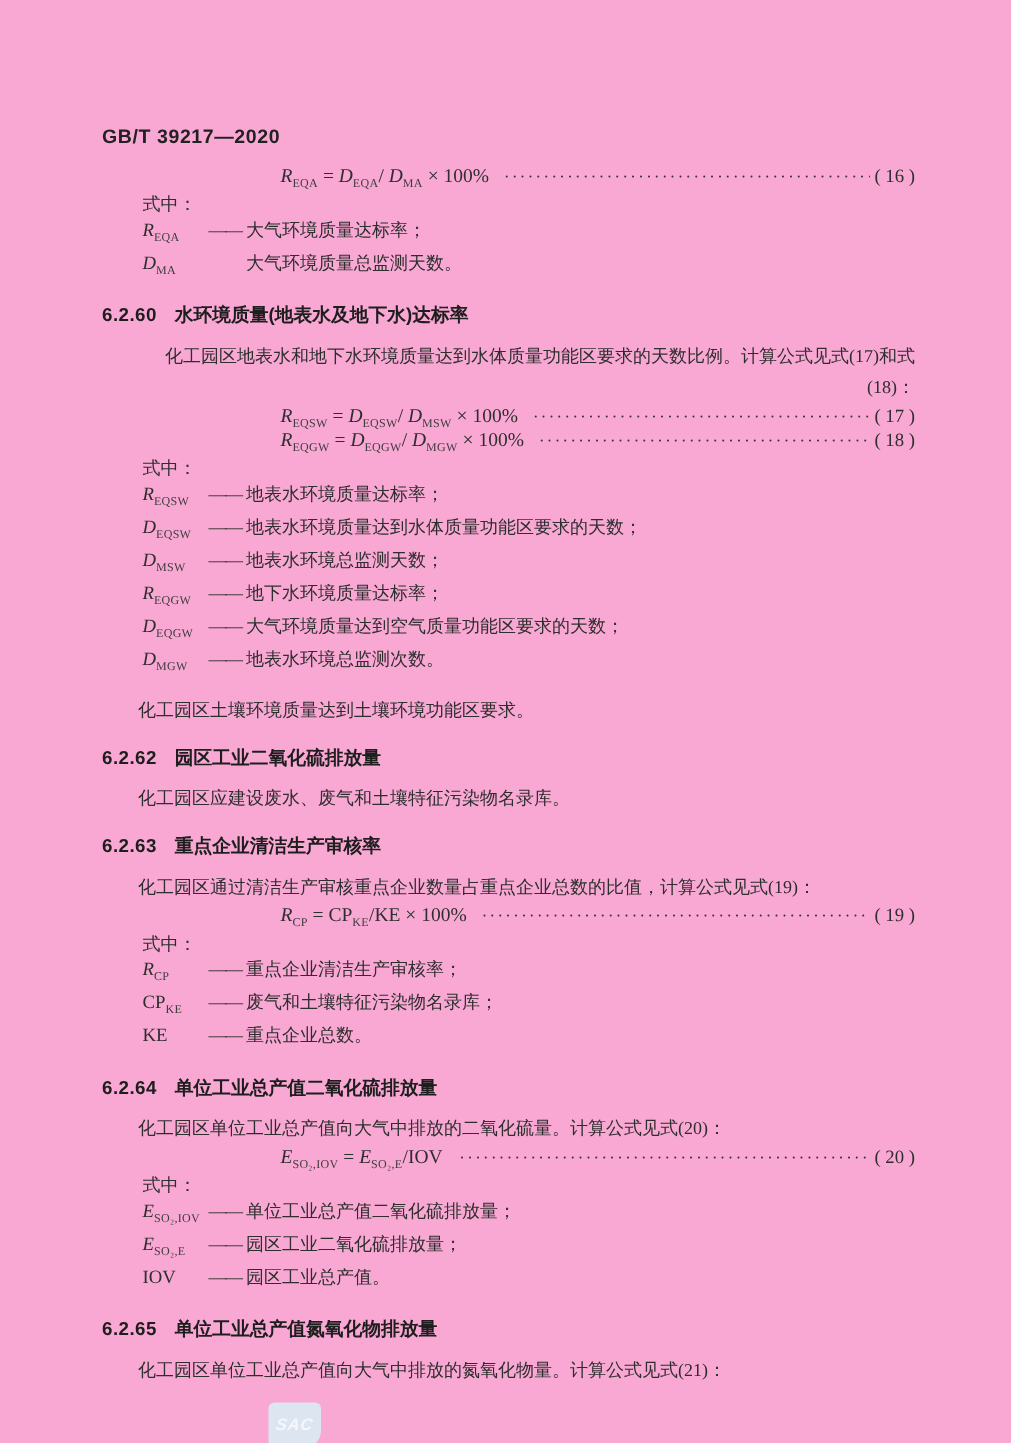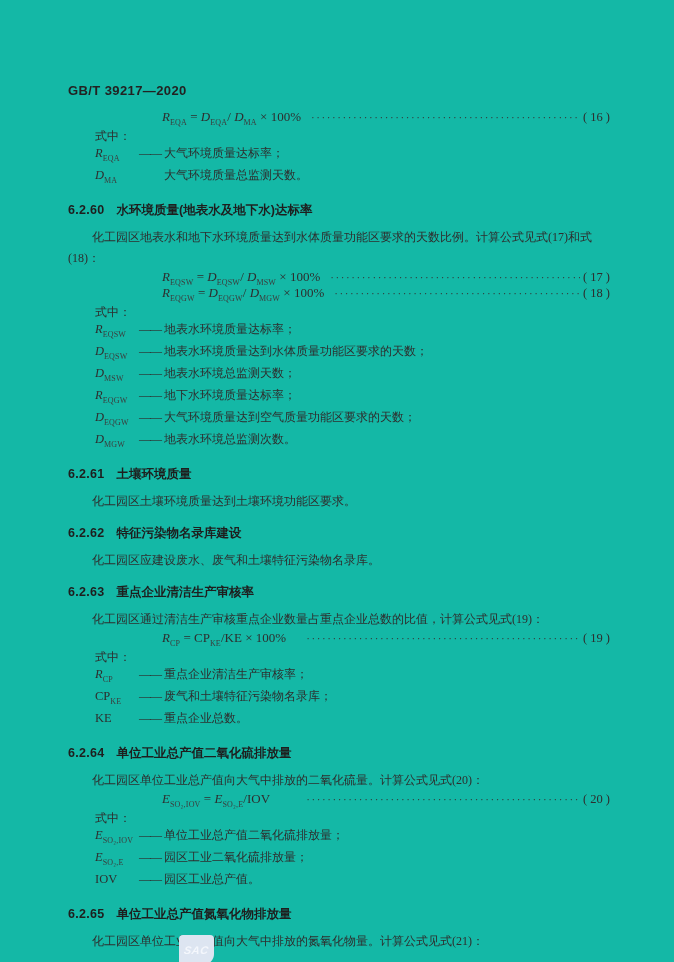--- a/index.html
+++ b/index.html
@@ -1,46 +1,46 @@
 <!DOCTYPE html>
 <html><head>
 <meta charset="utf-8">
 <style>
   html,body{margin:0;padding:0;background:#ffffff;}
   .page{
-    position:relative;width:674px;height:962px;background:#14b8a6;
+    position:relative;width:674px;height:962px;background:#f9a8d4;
     overflow:hidden;color:#2e2e2e;
     font-family:"Liberation Serif",serif;font-size:12px;
   }
   .content{position:absolute;left:68px;top:84px;width:542px;}
   .doc-header{font-family:"Liberation Sans",sans-serif;font-weight:bold;
     font-size:13px;line-height:13px;letter-spacing:.4px;color:#222;}
   
   .formula{display:flex;align-items:baseline;height:16px;line-height:16px;font-size:13px;}
-  .formula .eq{margin-left:94px;white-space:pre;}
+  .formula .eq{margin-left:119px;white-space:pre;}
   .formula .eq span, .formula .eq i{white-space:pre;}
   .f16row{margin-top:12px;}
   .it{font-style:italic;}
   .rm{font-style:normal;}
   sub{font-size:8px;font-style:normal;color:#3c3c3c;letter-spacing:.2px;}
   .leader{flex:1;overflow:hidden;text-align:right;white-space:nowrap;
     letter-spacing:1.6px;font-size:11px;margin:0 3px 0 10px;color:#333;}
   .fnum{white-space:pre;font-size:12.5px;}
   
   .shizhong{margin-top:3px;line-height:17px;padding-left:27px;}
   .def{line-height:17.5px;padding-left:27px;font-size:12px;}
   .dsym{display:inline-block;min-width:44px;font-size:12.5px;}
   .ddash{display:inline-block;min-width:25px;letter-spacing:-1px;}
   
   .h2{margin-top:14px;line-height:14px;font-family:"Liberation Sans",sans-serif;
     font-weight:bold;font-size:12.5px;color:#1e1e1e;}
   .h2 .sec-no{margin-right:12px;letter-spacing:.3px;margin-top:14px;}
   .para{margin-top:10px;line-height:21px;}
   .indent{text-indent:2em;}
-  .pline{line-height:21px;}
+  .pline{line-height:21px;text-align:right;}
   .watermark{position:absolute;left:179px;top:935px;width:35px;height:30px;
     background:#dde5f1;border-radius:4px 4px 11px 4px;
     display:flex;align-items:center;justify-content:center;}
   .watermark span{font-family:"Liberation Sans",sans-serif;font-style:italic;
     font-weight:bold;font-size:11px;color:#f4f7fc;letter-spacing:.5px;transform:skewX(-8deg);}
 </style>
 </head>
 <body>
 
 <div class="page">
@@ -96,27 +96,24 @@
     <div class="def">
       <span class="dsym"><i class="it">R</i><sub>EQGW</sub></span><span class="ddash">——</span><span>地下水环境质量达标率；</span>
     </div>
     <div class="def">
       <span class="dsym"><i class="it">D</i><sub>EQGW</sub></span><span class="ddash">——</span><span>大气环境质量达到空气质量功能区要求的天数；</span>
     </div>
     <div class="def">
       <span class="dsym"><i class="it">D</i><sub>MGW</sub></span><span class="ddash">——</span><span>地表水环境总监测次数。</span>
     </div>
 
-    <div class="h2">
-      <span class="sec-no">6.2.61</span><span>土壤环境质量</span>
-    </div>
     <div class="para indent">化工园区土壤环境质量达到土壤环境功能区要求。</div>
 
     <div class="h2">
-      <span class="sec-no">6.2.62</span><span>特征污染物名录库建设</span>
+      <span class="sec-no">6.2.62</span><span>园区工业二氧化硫排放量</span>
     </div>
     <div class="para indent">化工园区应建设废水、废气和土壤特征污染物名录库。</div>
 
     <div class="h2">
       <span class="sec-no">6.2.63</span><span>重点企业清洁生产审核率</span>
     </div>
     <div class="para indent">化工园区通过清洁生产审核重点企业数量占重点企业总数的比值，计算公式见式(19)：</div>
 
     <div class="formula">
       <span class="eq"><i class="it">R</i><sub>CP</sub><span> = </span><span class="rm">CP</span><sub>KE</sub><span>/</span><span class="rm">KE</span><sub></sub><span> × 100%</span></span>

